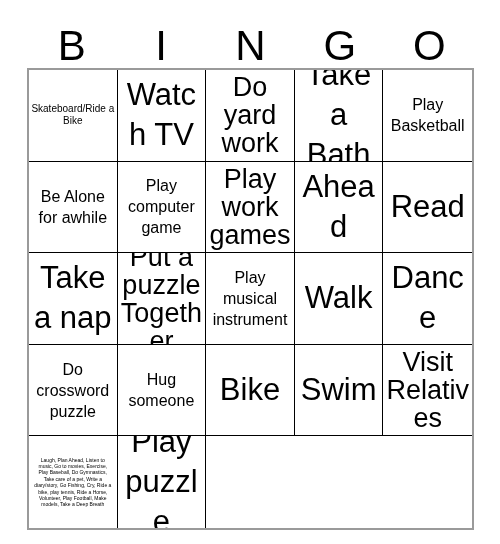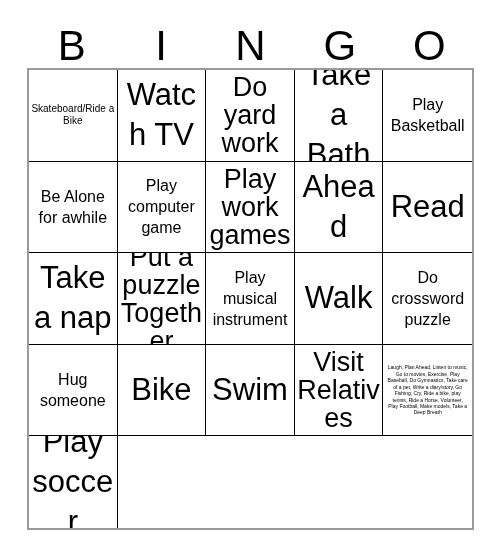--- a/index.html
+++ b/index.html
@@ -128,36 +128,39 @@
       </div>
       <div class="cell s-lg">
         <span class="txt">Put a puzzle Together</span>
       </div>
       <div class="cell s-md">
         <span class="txt">Play musical instrument</span>
       </div>
       <div class="cell s-xl">
         <span class="txt">Walk</span>
       </div>
+      <div class="cell s-xl">
+        <span class="txt">Dance</span>
+      </div>
       <div class="cell s-md">
         <span class="txt">Do crossword puzzle</span>
       </div>
       <div class="cell s-md">
         <span class="txt">Hug someone</span>
       </div>
       <div class="cell s-xl">
         <span class="txt">Bike</span>
       </div>
       <div class="cell s-xl">
         <span class="txt">Swim</span>
       </div>
       <div class="cell s-lg">
         <span class="txt">Visit Relatives</span>
       </div>
       <div class="cell s-tiny">
         <span class="txt">Laugh, Plan Ahead, Listen to music, Go to movies, Exercise, Play Baseball, Do Gymnastics, Take care of a pet, Write a diary/story, Go Fishing, Cry, Ride a bike, play tennis, Ride a Horse, Volunteer, Play Football, Make models, Take a Deep Breath</span>
       </div>
       <div class="cell s-xl">
-        <span class="txt">Play soccer</span>
+        <span class="txt">Play puzzle</span>
       </div>
     </div>
 
 </div>
 
 </body></html>

